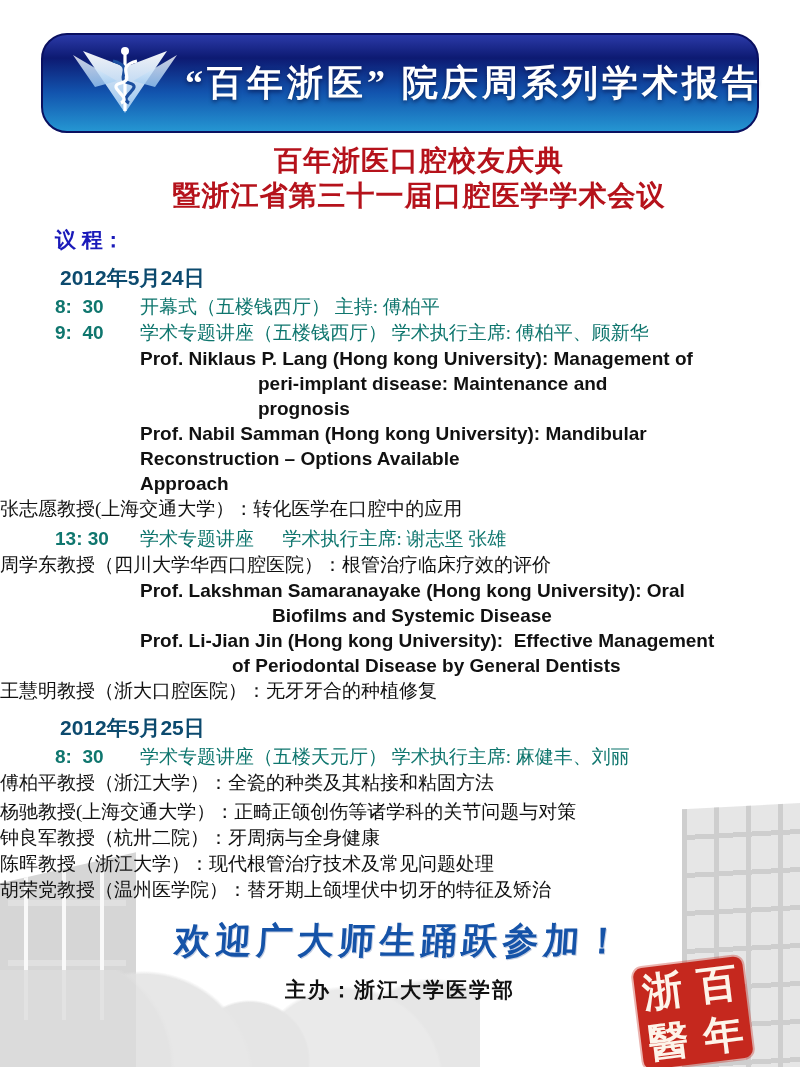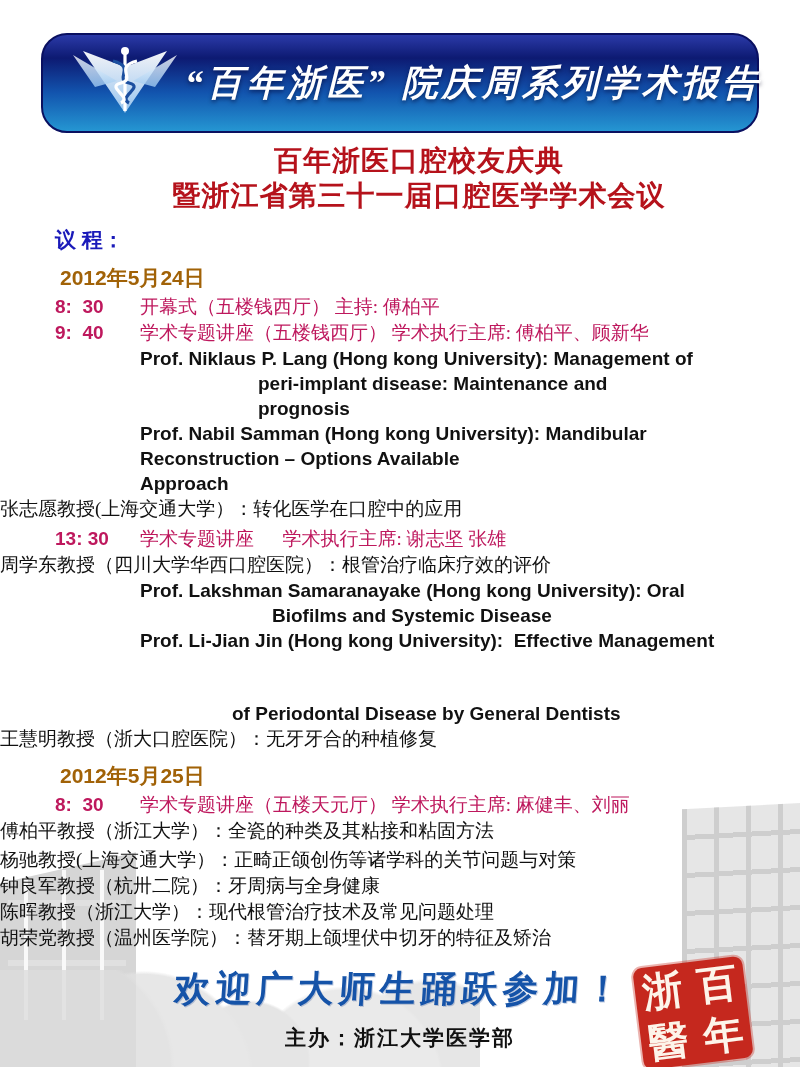--- a/index.html
+++ b/index.html
@@ -29,45 +29,45 @@
 
   .content{position:relative;z-index:1;}
 
   
   .banner{width:718px;height:100px;margin:33px auto 0;border-radius:26px;
     background:linear-gradient(180deg,#2b3aa8 0%,#0d1a72 24%,#1254ae 60%,#2596d2 100%);
     border:2px solid #0a1060;display:flex;align-items:center;box-sizing:border-box;}
   .banner .logo{width:120px;height:84px;margin-left:22px;flex:0 0 auto;}
   .banner-title{flex:1;color:#ffffff;font-size:36px;font-weight:bold;letter-spacing:4px;
     text-align:center;text-shadow:0 2px 4px rgba(0,0,40,.55);
-    font-family:"Liberation Serif","DejaVu Serif",serif;white-space:nowrap;margin-right:6px;font-style:italic;}
+    font-family:"Liberation Serif","DejaVu Serif",serif;white-space:nowrap;margin-right:6px;}
 
   
   .main-title{margin-top:10px;text-align:center;color:#b5121b;font-weight:bold;
     font-size:28px;line-height:35px;letter-spacing:1px;padding-left:38px;}
 
   
   .info{margin:10px 0 0 55px;color:#1a1ab9;font-weight:bold;font-size:21px;line-height:28px;
     white-space:pre-wrap;}
 
   
-  .day-header{margin:10px 0 2px 60px;color:#a16207;font-weight:bold;font-size:21px;line-height:28px;}
-  .row{display:flex;font-size:19px;line-height:26px;color:#be185d;}
+  .day-header{margin:10px 0 2px 60px;color:#0c4a6e;font-weight:bold;font-size:21px;line-height:28px;}
+  .row{display:flex;font-size:19px;line-height:26px;color:#0f766e;}
   .row .time{flex:0 0 85px;margin-left:55px;font-weight:bold;
     font-family:"Liberation Sans",sans-serif;white-space:pre;}
   .row .txt{flex:1;white-space:pre-wrap;}
   .cn{font-family:"Liberation Serif","DejaVu Serif",serif;}
   .cn-line{font-size:19px;line-height:26px;color:#111;white-space:pre-wrap;
     font-family:"Liberation Serif","DejaVu Serif",serif;}
   .en-line{margin-left:140px;font-size:19px;line-height:25px;color:#111;font-weight:bold;
     white-space:pre-wrap;font-family:"Liberation Sans",sans-serif;}
   .c-lang{margin-left:258px;}
   .c-samman{}
   .c-oral{margin-left:272px;}
-  .c-jin{margin-left:232px;margin-top:48px;}
+  .c-jin{margin-left:232px;}
 
   
   .welcome{margin-top:14px;text-align:center;font-size:36px;font-weight:bold;letter-spacing:5px;
     color:#1553a8;transform:skewX(-4deg);
     background:linear-gradient(180deg,#123а8c 0%,#1553a8 45%,#2a9ad2 100%);
     font-family:"Liberation Serif","DejaVu Serif",serif;
     text-shadow:1px 1px 0 rgba(20,60,140,.25);}
   .organizer{margin-top:10px;text-align:center;font-size:21px;font-weight:bold;color:#111;
     letter-spacing:2px;}
 

